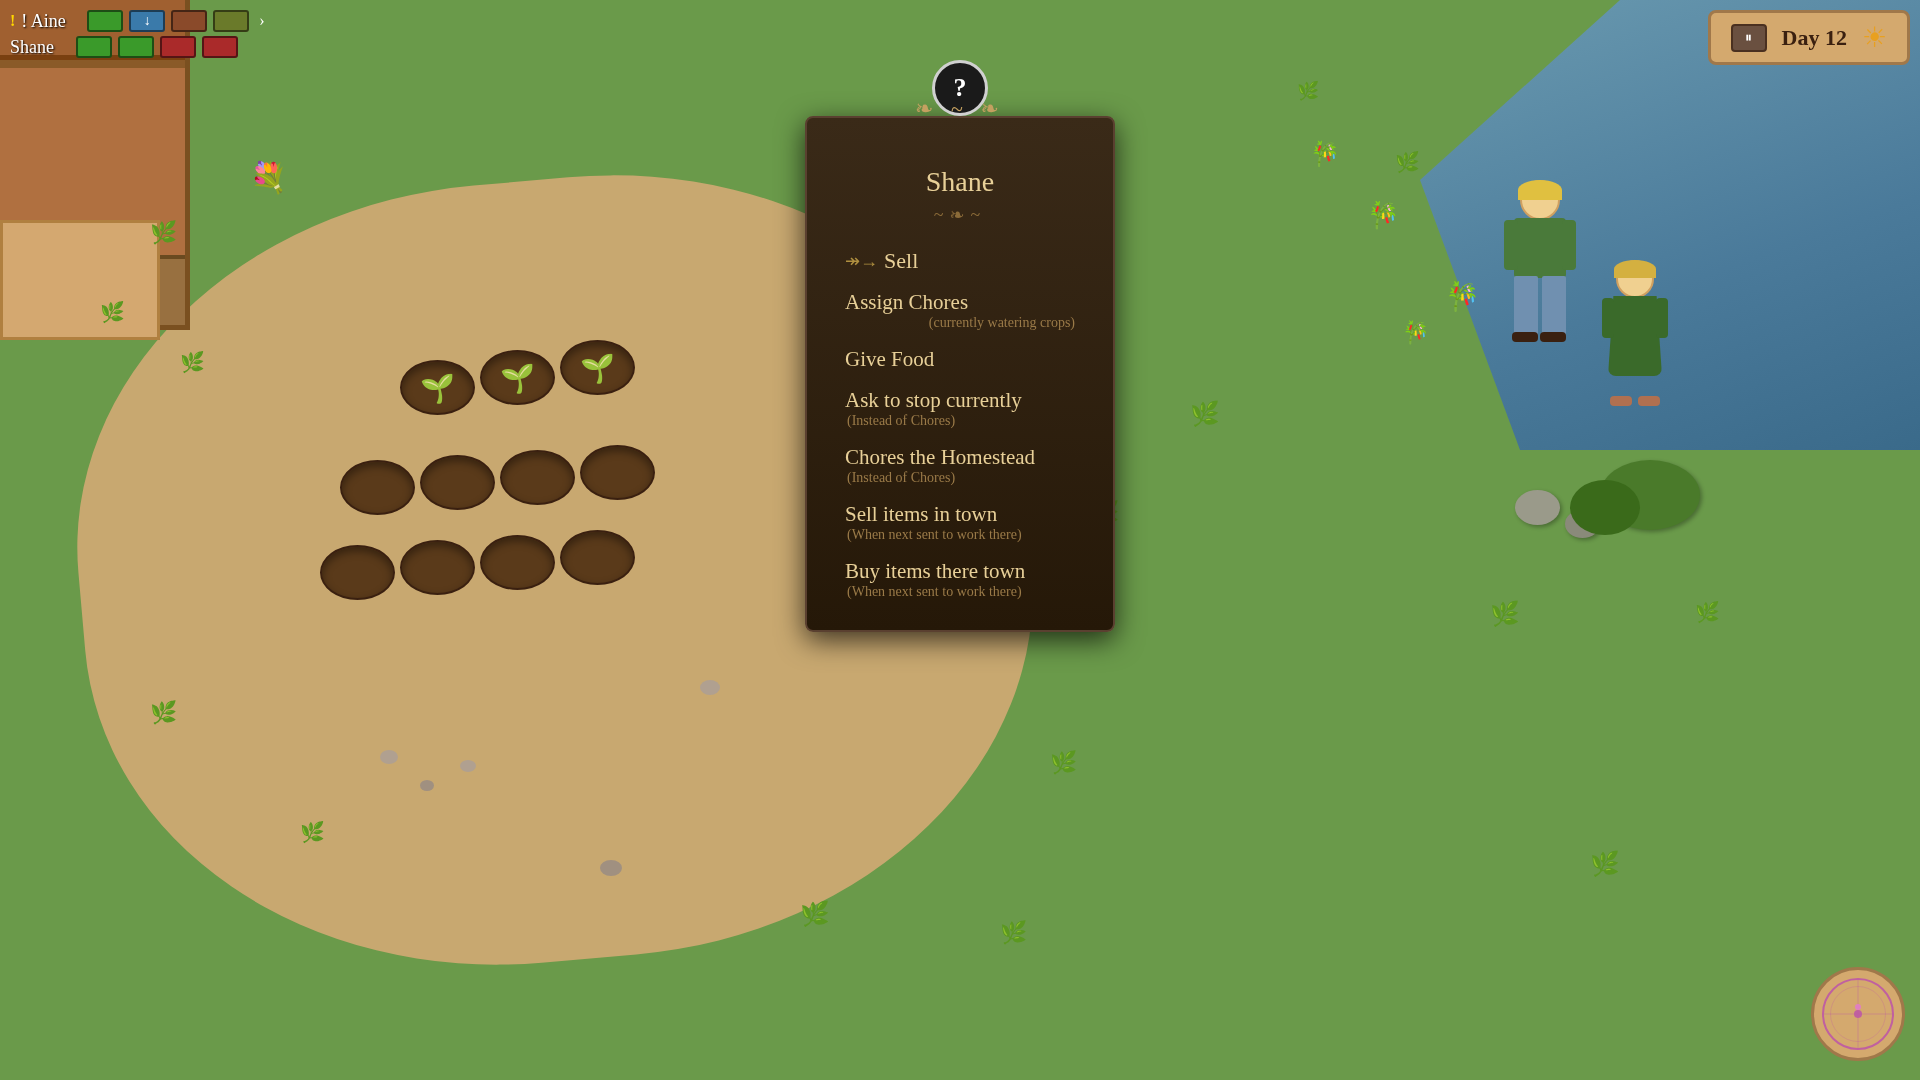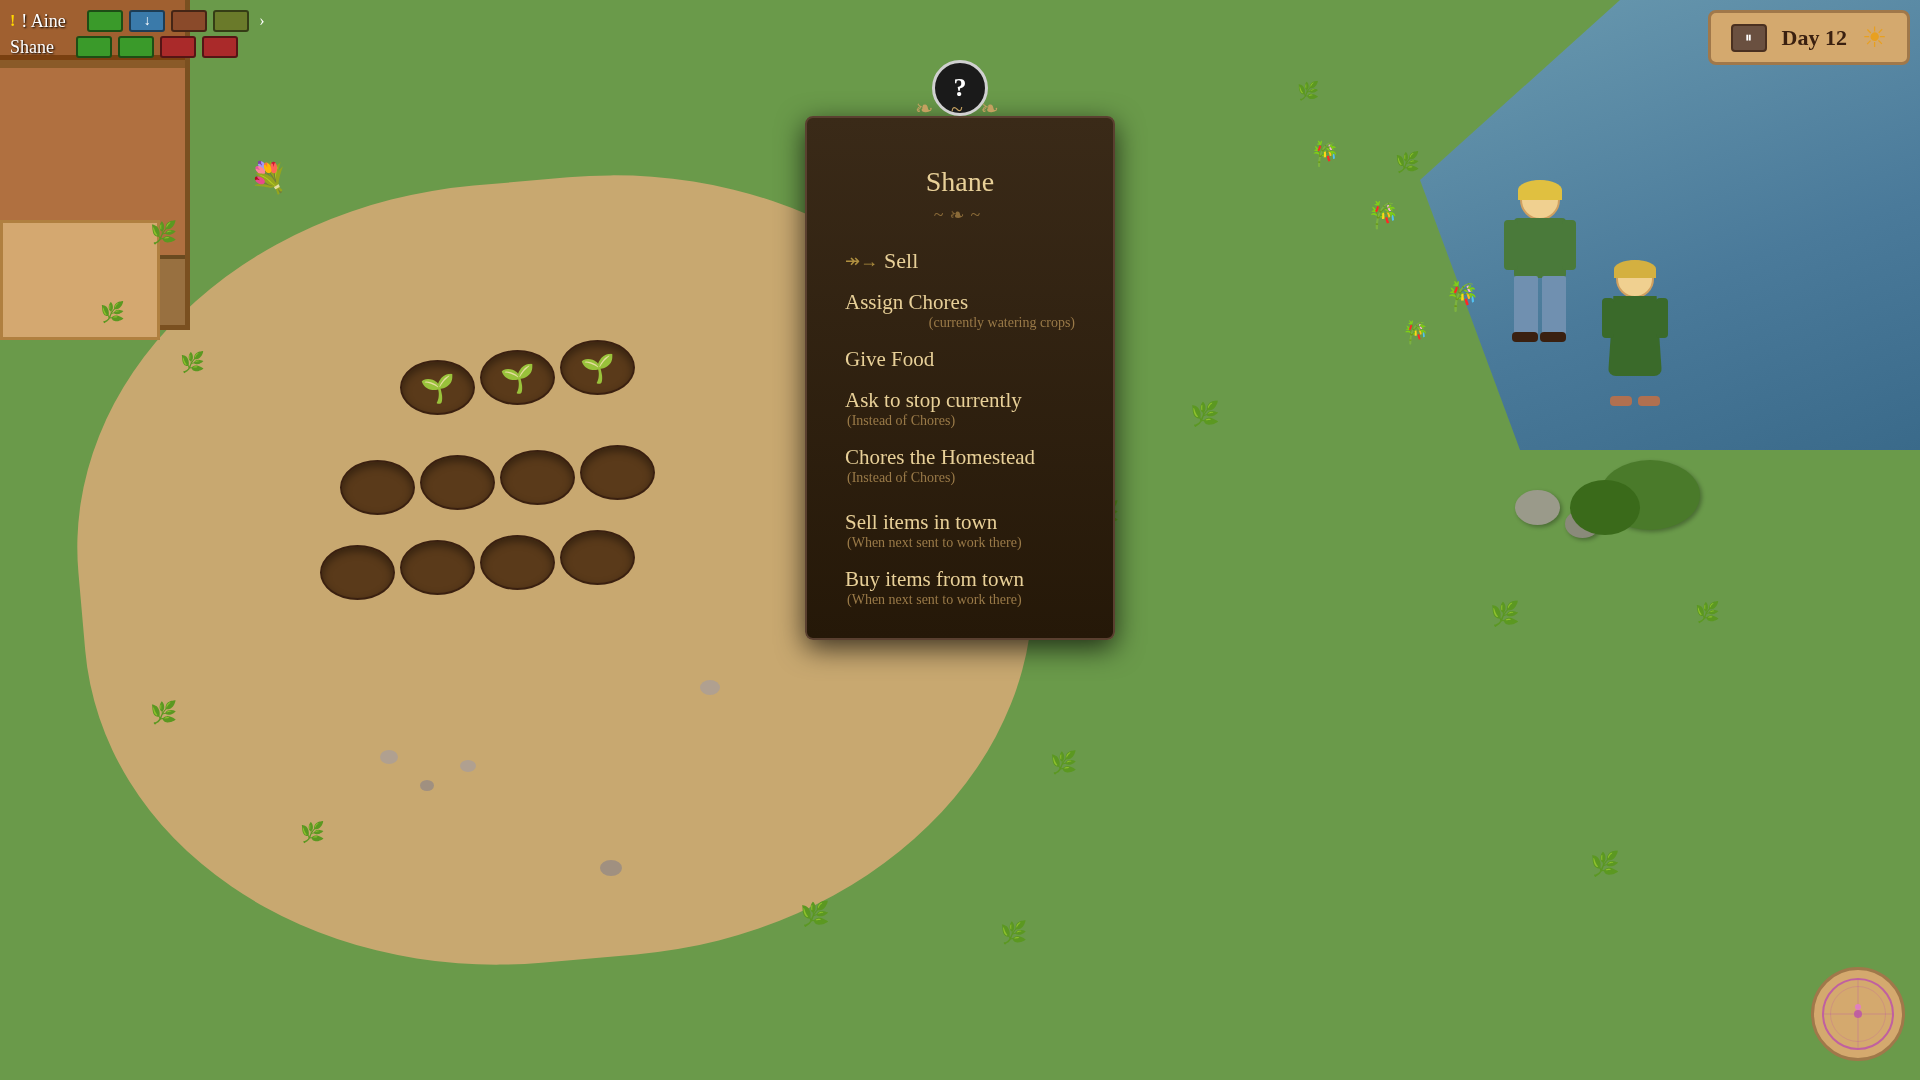--- a/index.html
+++ b/index.html
@@ -299,27 +299,27 @@
       <span style="color:#e8d098;font-size:21px;font-family:Georgia,serif;">Ask to stop currently</span>
       <span style="color:#9a7a48;font-size:14px;font-family:Georgia,serif;padding-left:2px;">(Instead of Chores)</span>
     </div>
 
     <div style="display:flex;flex-direction:column;padding:8px 10px;cursor:pointer;border-radius:4px;">
       <span style="color:#e8d098;font-size:21px;font-family:Georgia,serif;">Chores the Homestead</span>
       <span style="color:#9a7a48;font-size:14px;font-family:Georgia,serif;padding-left:2px;">(Instead of Chores)</span>
     </div>
 
 
-    <div style="display:flex;flex-direction:column;padding:8px 10px;cursor:pointer;border-radius:4px;margin-top:8px;">
+    <div style="display:flex;flex-direction:column;padding:8px 10px;cursor:pointer;border-radius:4px;">
       <span style="color:#e8d098;font-size:21px;font-family:Georgia,serif;">Sell items in town</span>
       <span style="color:#9a7a48;font-size:14px;font-family:Georgia,serif;padding-left:2px;">(When next sent to work there)</span>
     </div>
 
     <div style="display:flex;flex-direction:column;padding:8px 10px;cursor:pointer;border-radius:4px;">
-      <span style="color:#e8d098;font-size:21px;font-family:Georgia,serif;">Buy items from town</span>
+      <span style="color:#e8d098;font-size:21px;font-family:Georgia,serif;">Buy items there town</span>
       <span style="color:#9a7a48;font-size:14px;font-family:Georgia,serif;padding-left:2px;">(When next sent to work there)</span>
     </div>
 
 
   </div>
 </div>
 
 <div style="position:absolute;bottom:15px;right:15px;z-index:100;display:flex;align-items:flex-end;gap:10px;">
 
   <div style="background:#d4a96e;border:3px solid #a0784a;border-radius:50%;width:94px;height:94px;display:flex;align-items:center;justify-content:center;margin-bottom:4px;">

